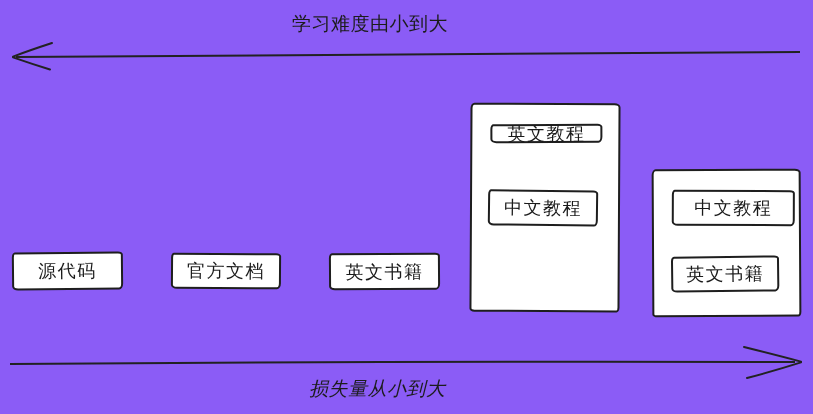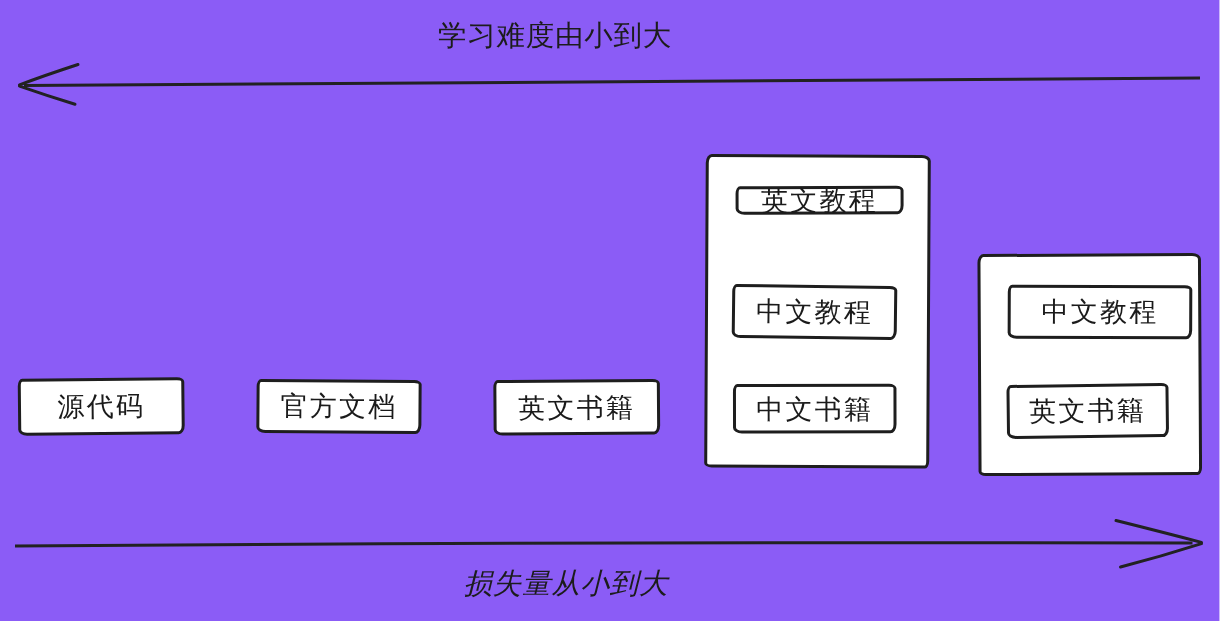--- a/index.html
+++ b/index.html
@@ -86,23 +86,20 @@
     <span>英文书籍</span>
   </div>
 
   <div class="sketch-box group-box group-en">
     <div class="sketch-box leaf-box box-entut">
       <span>英文教程</span>
     </div>
     <div class="sketch-box leaf-box box-enblog">
       <span>中文教程</span>
     </div>
-    <div class="sketch-box leaf-box box-cnbooks">
-      <span>中文书籍</span>
-    </div>
   </div>
 
   <div class="sketch-box group-box group-cn">
     <div class="sketch-box leaf-box box-cntut">
       <span>中文教程</span>
     </div>
     <div class="sketch-box leaf-box box-cnblog">
       <span>英文书籍</span>
     </div>
   </div>

